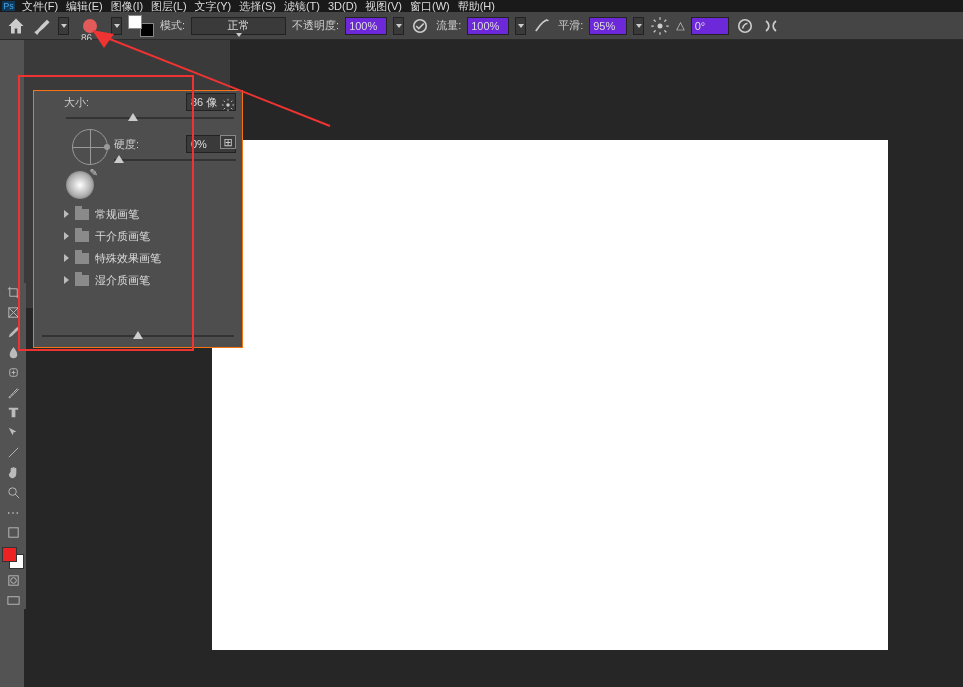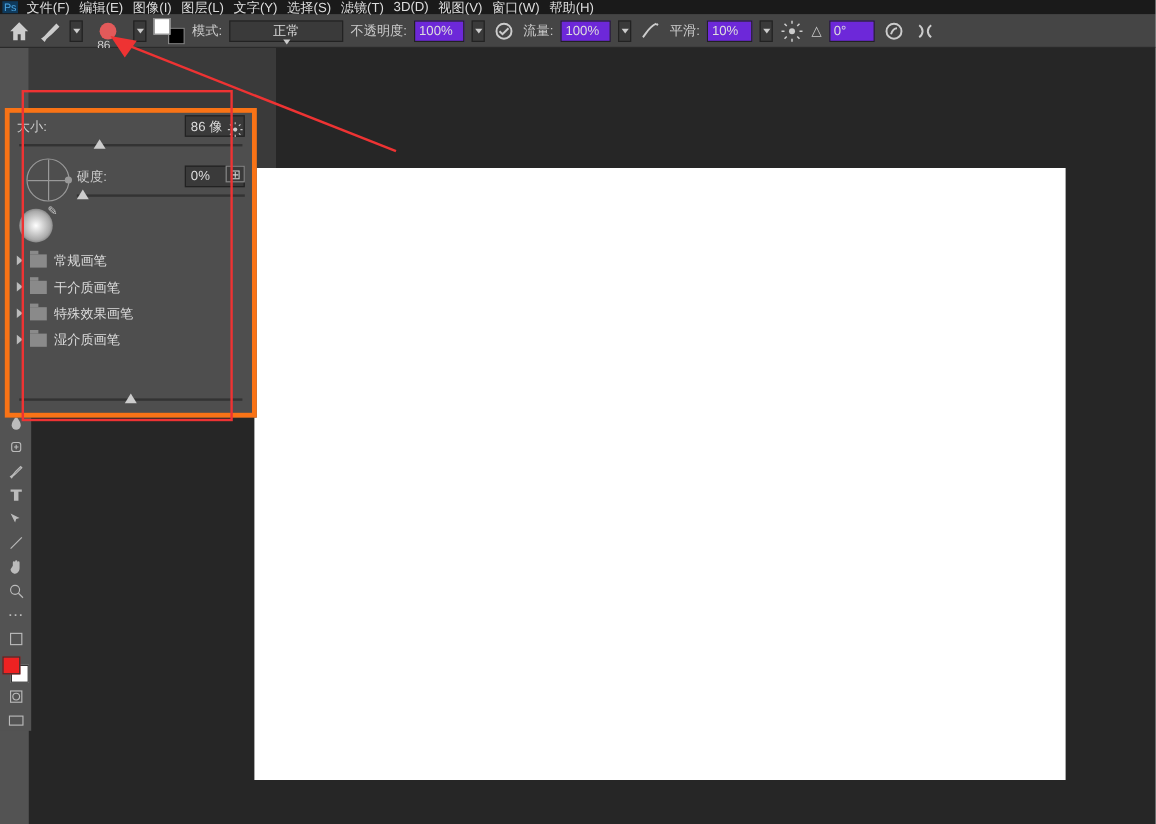--- a/index.html
+++ b/index.html
@@ -34,21 +34,21 @@
 .color-sw { position:relative; width:22px; height:22px; margin-top:4px; }
 .cs-bg { position:absolute; width:15px; height:15px; background:#fff; border:1px solid #333; right:0; bottom:0; }
 .cs-fg { position:absolute; width:15px; height:15px; background:#e22; border:1px solid #333; left:0; top:0; }
 
 
 .canvas-wrap { position:absolute; left:24px; right:0; top:0; bottom:0; background:#262626; }
 .tabstrip { height:268px; background:#3a3a3a; width:206px; position:absolute; left:0; top:0; }
 .canvas { position:absolute; left:188px; top:100px; width:676px; height:510px; background:#fff; }
 
 
-.popup { position:absolute; left:4px; top:50px; width:210px; height:258px; background:#4e4e4e; border:4px solid #f97316; z-index:5; }
+.popup { position:absolute; left:33px; top:50px; width:210px; height:258px; background:#4e4e4e; border:1px solid #f97316; z-index:5;padding-left:24px; }
 .popup .row { display:flex; align-items:center; height:22px; padding:0 6px; position:relative; }
 .popup .field { width:50px; height:18px; background:#3a3a3a; border:1px solid #222; color:#ddd; font-size:11px; display:flex; align-items:center; padding:0 4px; margin-left:auto; }
 .popup .gear-ic { position:absolute; right:4px; top:4px; }
 .slider-track { height:10px; position:relative; margin:0 8px; }
 .slider-track::before { content:""; position:absolute; top:4px; left:0; right:0; height:2px; background:#333; }
 .slider-thumb { position:absolute; top:0; width:0; height:0; border-left:5px solid transparent; border-right:5px solid transparent; border-bottom:8px solid #ccc; }
 .angle-circle { width:36px; height:36px; border:1px solid #999; border-radius:50%; position:relative; margin:6px 6px 2px 14px; }
 .angle-circle::before { content:""; position:absolute; left:50%; top:0; bottom:0; width:1px; background:#999; }
 .angle-circle::after { content:""; position:absolute; top:50%; left:0; right:0; height:1px; background:#999; }
 .angle-marker { position:absolute; right:-3px; top:50%; width:6px; height:6px; margin-top:-3px; background:#999; border-radius:50%; }
@@ -130,21 +130,21 @@
   <div class="num">100%</div>
   <div class="chev"></div>
   <div class="icon-btn">
     <svg viewBox="0 0 16 16" fill="none" stroke="#ccc" stroke-width="1.3">
         <path d="M3 12c2-2 4-7 9-9"></path>
         <path d="M12 3l1 1"></path>
       </svg>
   </div>
 
   <span class="lbl">平滑:</span>
-  <div class="num" style="width:38px">10%</div>
+  <div class="num" style="width:38px">95%</div>
   <div class="chev"></div>
   <div class="icon-btn">
     <svg viewBox="0 0 16 16" fill="#ccc">
         <circle cx="8" cy="8" r="2"></circle>
         <path d="M8 1v2M8 13v2M1 8h2M13 8h2M3 3l1.5 1.5M11.5 11.5L13 13M13 3l-1.5 1.5M4.5 11.5L3 13" stroke="#ccc"></path>
       </svg>
   </div>
 
   <span class="lbl">△</span>
   <div class="num" style="width:38px">0°</div>

